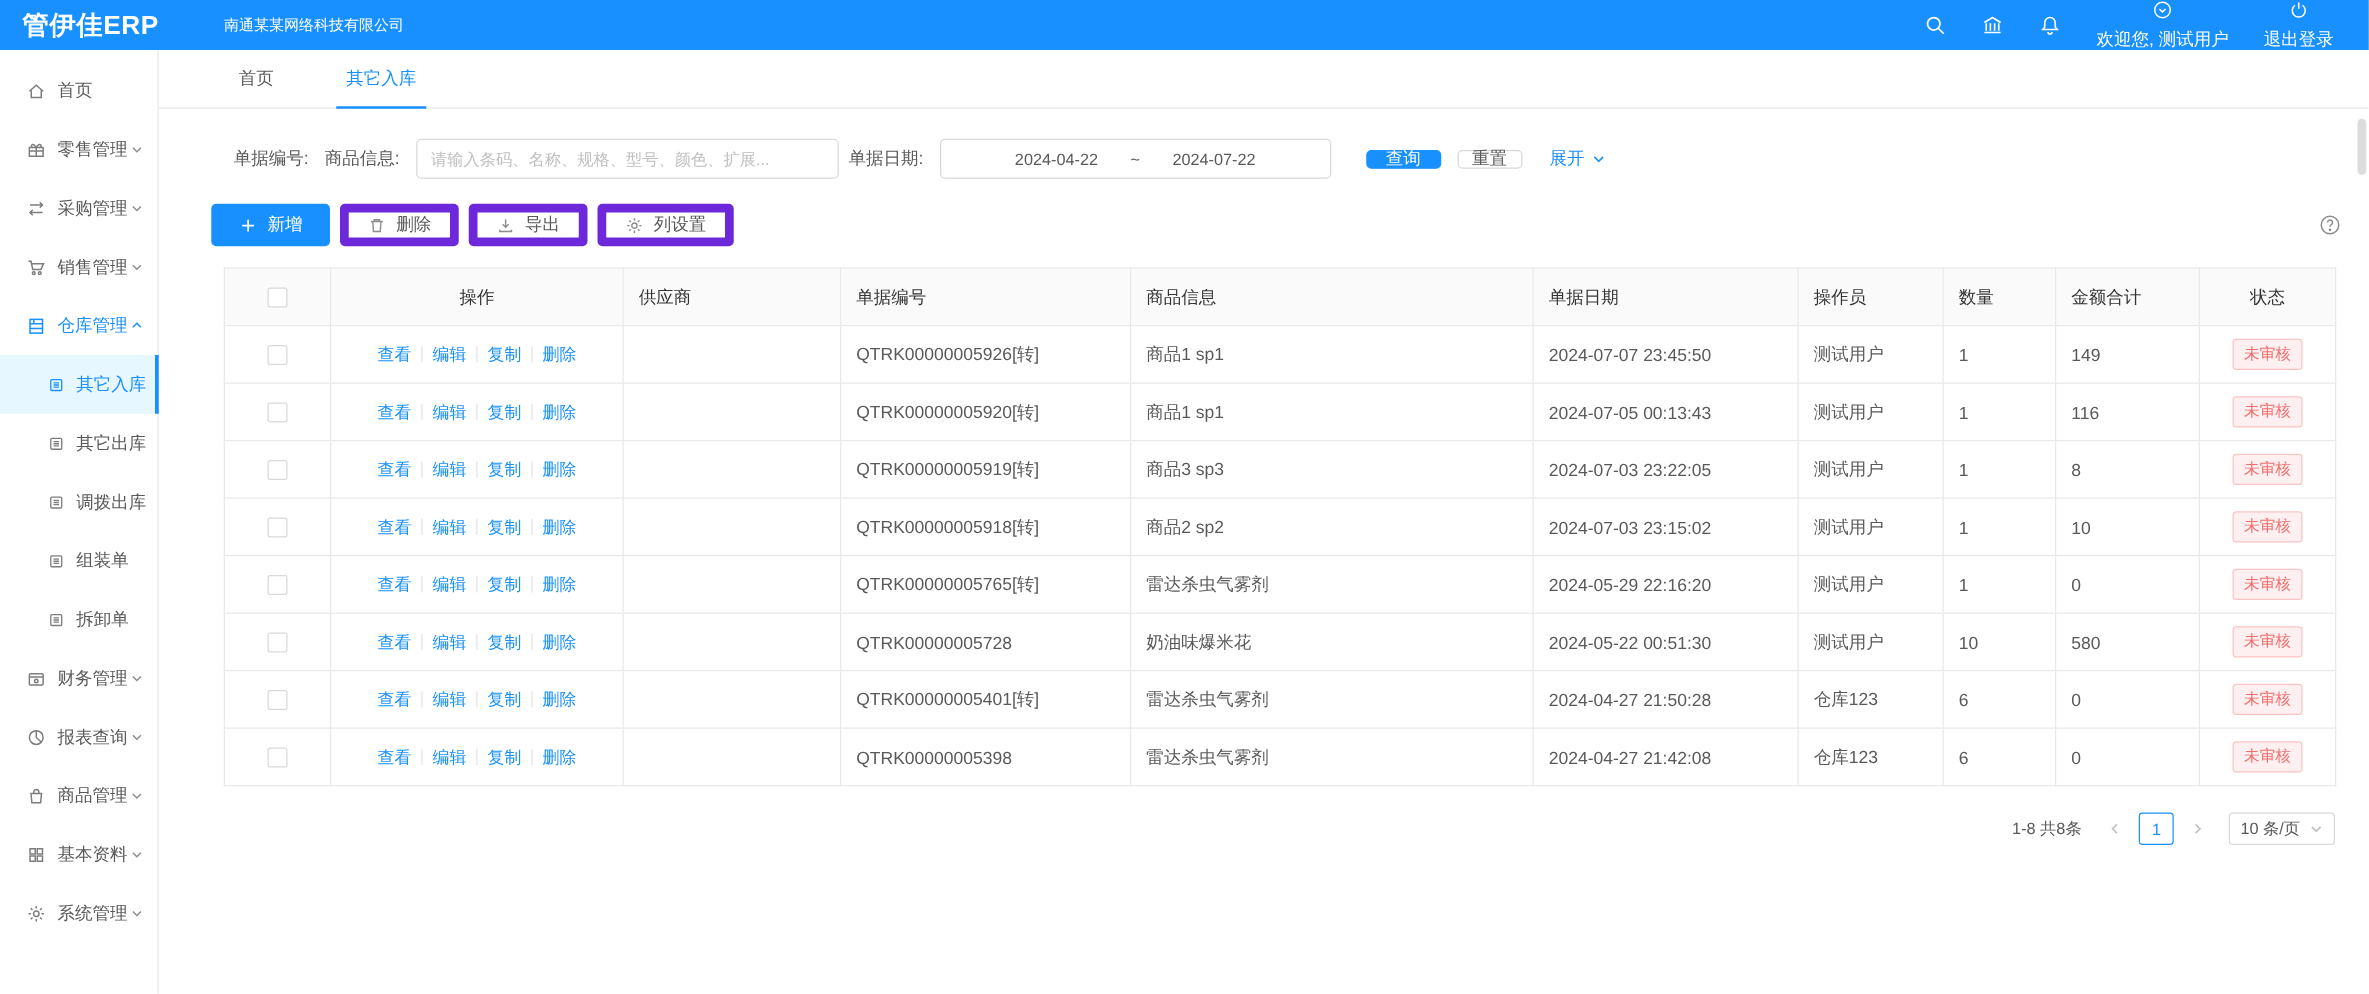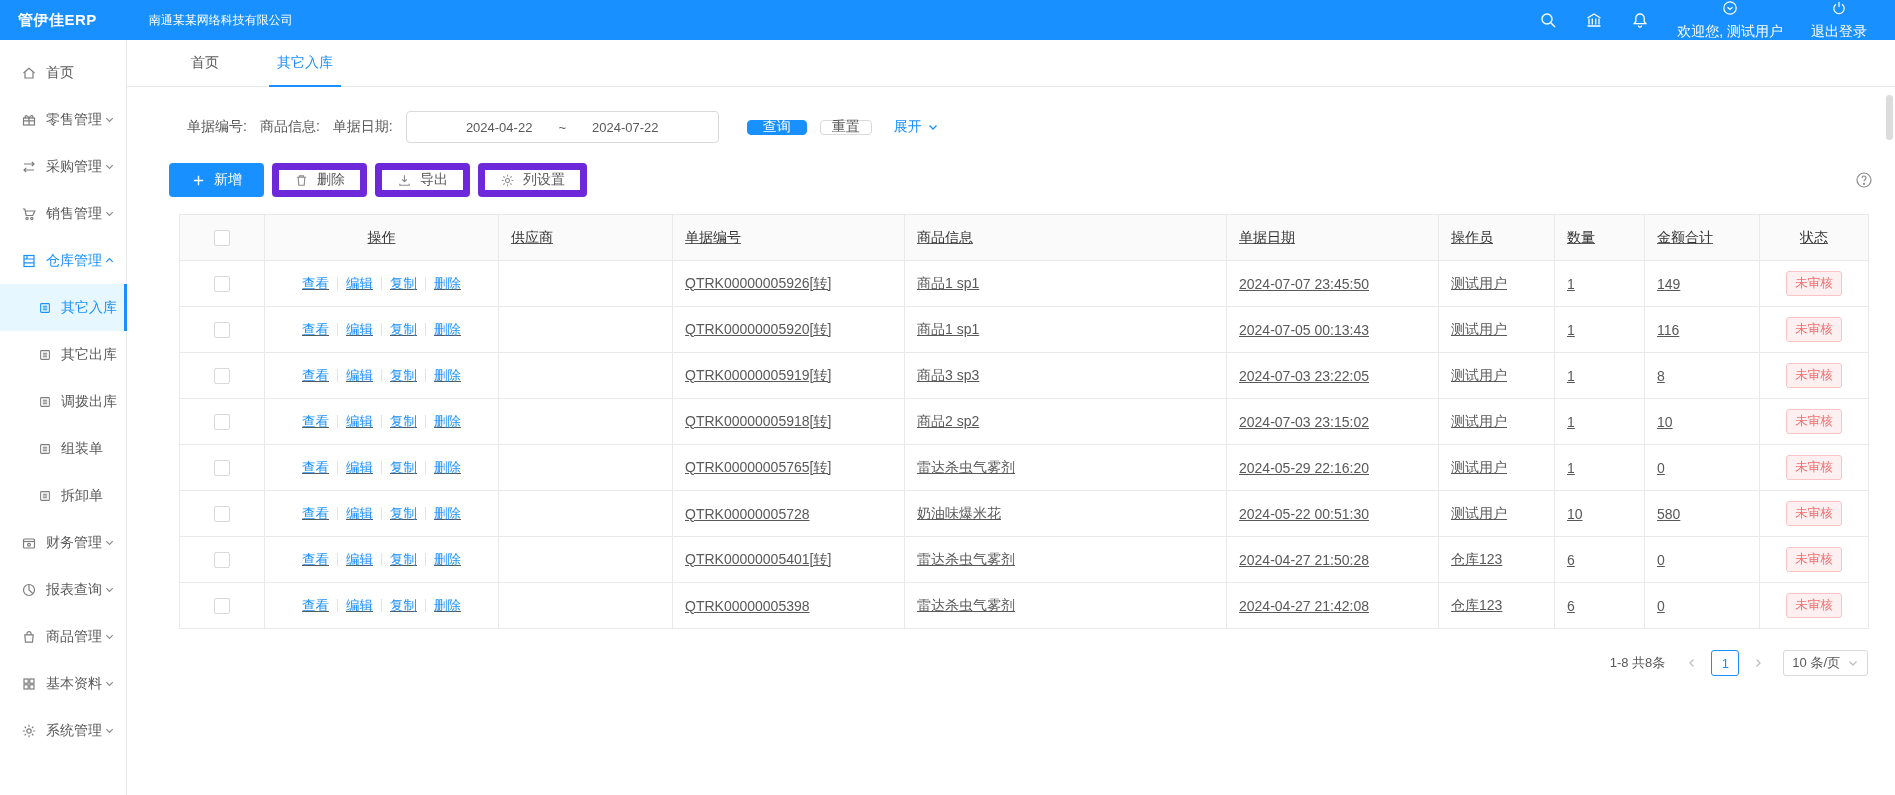--- a/index.html
+++ b/index.html
@@ -8,21 +8,21 @@
     width:1895px; height:795px; overflow:hidden; background:#fff;
     font-family:"Liberation Sans","DejaVu Sans",sans-serif; color:#595959; font-size:14px;
   }
   svg { display:block; }
   .ic { width:16px; height:16px; flex:none; }
   .ic12 { width:12px; height:12px; flex:none; }
 
   
   .topbar { position:fixed; top:0; left:0; right:0; height:40px; background:#1890ff; color:#fff;
             display:flex; align-items:center; z-index:20; }
-  .logo { padding:0 14px 0 18px; font-size:15px; font-weight:700; letter-spacing:0.5px; white-space:nowrap; }
+  .logo { padding:0 14px 0 18px; font-size:21px; font-weight:700; letter-spacing:0.5px; white-space:nowrap; }
   .company { font-size:12px; margin-left:38px; white-space:nowrap; }
   .top-right { margin-left:auto; display:flex; align-items:center; gap:28px; padding-right:28px; font-size:14px; }
   .tic { width:18px; height:18px; cursor:pointer; }
   .hgroup { display:flex; align-items:center; gap:7px; cursor:pointer; white-space:nowrap;flex-direction:column; }
 
   
   .sidebar { position:fixed; top:40px; left:0; bottom:0; width:127px; background:#fff;
              border-right:1px solid #e8e8e8; padding-top:9px; z-index:10; }
   .sitem { height:47px; display:flex; align-items:center; padding-left:21px; position:relative;
            color:#595959; cursor:pointer; }
@@ -66,21 +66,21 @@
   .toolbar { display:flex; align-items:center; padding:0 22px 0 42px; margin-bottom:17px; }
   .tbtn { height:34px; padding:0 15px; display:inline-flex; align-items:center; gap:8px;
           border:7px solid #6d28d9; background:#fff; border-radius:4px; font-size:14px; color:#595959;
           margin-right:8px; cursor:pointer; font-family:inherit; }
   .tbtn .ic { width:15px; height:15px; color:#8c8c8c; }
   .tbtn-primary { background:#1890ff; border-color:#1890ff; color:#fff; }
   .tbtn-primary .ic { color:#fff; }
   .help { margin-left:auto; color:#8c8c8c; width:18px; height:18px; cursor:pointer; }
 
   
-  .table-wrap { margin:0 27px 0 52px;text-decoration:underline; }
+  .table-wrap { margin:0 27px 0 52px; }
   table { border-collapse:collapse; table-layout:fixed; width:1689px; font-size:14px; color:#595959; }
   th, td { border:1px solid #e9e9e9; height:46px; padding:0 12px; white-space:nowrap; overflow:hidden; }
   th { background:#fafafa; font-weight:500; color:#333; text-align:left; }
   .c { text-align:center; }
   .cb { display:inline-block; width:16px; height:16px; border:1px solid #d9d9d9; border-radius:2px;
         background:#fff; vertical-align:middle; cursor:pointer; }
   .alink { color:#1890ff; cursor:pointer; font-size:13.5px; }
   .asep { display:inline-block; width:1px; height:13px; background:#e3e3e3; margin:0 8px; vertical-align:-2px; }
   .badge { display:inline-block; height:25px; line-height:23px; padding:0 8px; border:1px solid #fbc4c4;
            background:#fef0f0; color:#f56c6c; border-radius:3px; font-size:12.5px;text-align:center; }
@@ -281,20 +281,21 @@
 <main class="main">
 
   <div class="tabbar">
     <div class="tab">首页</div>
     <div class="tab active">其它入库</div>
   </div>
 
   <section class="filter">
     <span class="flabel">单据编号:</span>
     <span class="flabel">商品信息:</span>
+    <input class="inp w-goods" placeholder="请输入条码、名称、规格、型号、颜色、扩展..." style="">
     <span class="flabel">单据日期:</span>
     <div class="date-range">
       <span>2024-04-22</span>
       <span>~</span>
       <span>2024-07-22</span>
     </div>
     <button class="btn btn-primary">查询</button>
     <button class="btn btn-plain">重置</button>
     <span class="expand">
       <span>展开</span>

